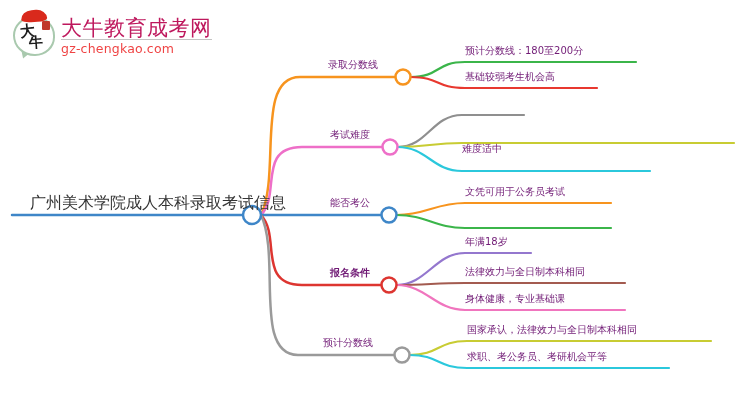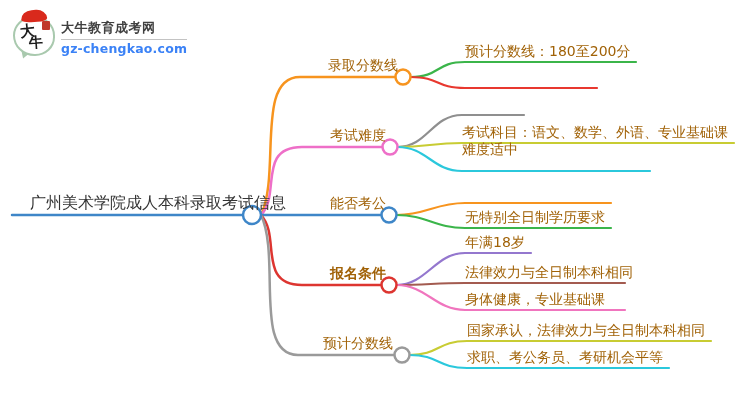--- a/index.html
+++ b/index.html
@@ -21,27 +21,27 @@
   }
   .logo-cap{
     position:absolute;left:9px;top:2px;width:26px;height:12px;background:#d9291c;
     border-radius:50% 50% 45% 45%/90% 90% 30% 30%;transform:rotate(-4deg);
   }
   .logo-seal{position:absolute;right:6px;top:13px;width:8px;height:9px;background:#c0392b;border-radius:1px;}
   .logo-zi{position:absolute;color:#1c1c1c;font-weight:bold;line-height:1;}
   .z1{left:8px;top:16px;font-size:15px;transform:rotate(-6deg);}
   .z2{left:17px;top:27px;font-size:14px;transform:rotate(-4deg);}
   .logo-text{margin-left:5px;padding-top:11px;}
-  .site-name{color:#404040;font-weight:bold;font-size:13px;letter-spacing:0.5px;line-height:18px;white-space:nowrap;}
+  .site-name{color:#be185d;font-weight:normal;font-size:21px;letter-spacing:0.5px;line-height:18px;white-space:nowrap;}
   .logo-divider{height:1px;background:#c3c3c3;margin:2px 0 1px 0;}
-  .site-url{color:#3b82f6;font-weight:bold;font-size:12.5px;line-height:15px;letter-spacing:0.2px;}
+  .site-url{color:#ef4444;font-weight:normal;font-size:12.5px;line-height:15px;letter-spacing:0.2px;}
   
   #mm-svg{position:absolute;left:0;top:0;}
   .node-label{
-    position:absolute;white-space:nowrap;font-size:14px;line-height:18px;color:#a16207;cursor:default;
+    position:absolute;white-space:nowrap;font-size:10px;line-height:18px;color:#701a75;cursor:default;
   }
   .root-label{font-size:16px;font-weight:500;color:#343434;}
 </style>
 </head>
 <body>
 
 <div class="stage" id="stage">
 
   <svg id="mm-svg" width="750" height="410" viewBox="0 0 750 410">
       <path d="M 12 215 L 243 215" fill="none" stroke="#3e86c8" stroke-width="2.5" stroke-linecap="round"></path>
@@ -83,25 +83,25 @@
       <div class="site-name">大牛教育成考网</div>
       <div class="logo-divider"></div>
       <div class="site-url">gz-chengkao.com</div>
     </div>
   </div>
 
   <div class="node-label root-label" style="left:30px;top:194px;">广州美术学院成人本科录取考试信息</div>
 
 <div class="node-label" style="left: 328px; top: 56px;">录取分数线</div>
     <div class="node-label" style="left: 465px; top: 42px;">预计分数线：180至200分</div>
+    <div class="node-label" style="left: 465px; top: 68px;">基础较弱考生机会高</div>
     <div class="node-label" style="left: 330px; top: 126px;">考试难度</div>
     <div class="node-label" style="left: 462px; top: 108px; margin-top: 32px;">难度适中</div>
-    <div class="node-label" style="left: 462px; top: 123px;">考试科目：语文、数学、外语、专业基础课</div>
     <div class="node-label" style="left: 330px; top: 194px;">能否考公</div>
-    <div class="node-label" style="left: 465px; top: 208px;">无特别全日制学历要求</div>
+    <div class="node-label" style="left: 465px; top: 183px;">文凭可用于公务员考试</div>
     <div class="node-label" style="left: 330px; top: 264px; font-weight: bold;">报名条件</div>
     <div class="node-label" style="left: 465px; top: 233px;">年满18岁</div>
     <div class="node-label" style="left: 465px; top: 263px;">法律效力与全日制本科相同</div>
     <div class="node-label" style="left: 465px; top: 290px;">身体健康，专业基础课</div>
     <div class="node-label" style="left: 323px; top: 334px;">预计分数线</div>
     <div class="node-label" style="left: 467px; top: 321px;">国家承认，法律效力与全日制本科相同</div>
     <div class="node-label" style="left: 467px; top: 348px;">求职、考公务员、考研机会平等</div>
   </div>
 
 </body></html>

